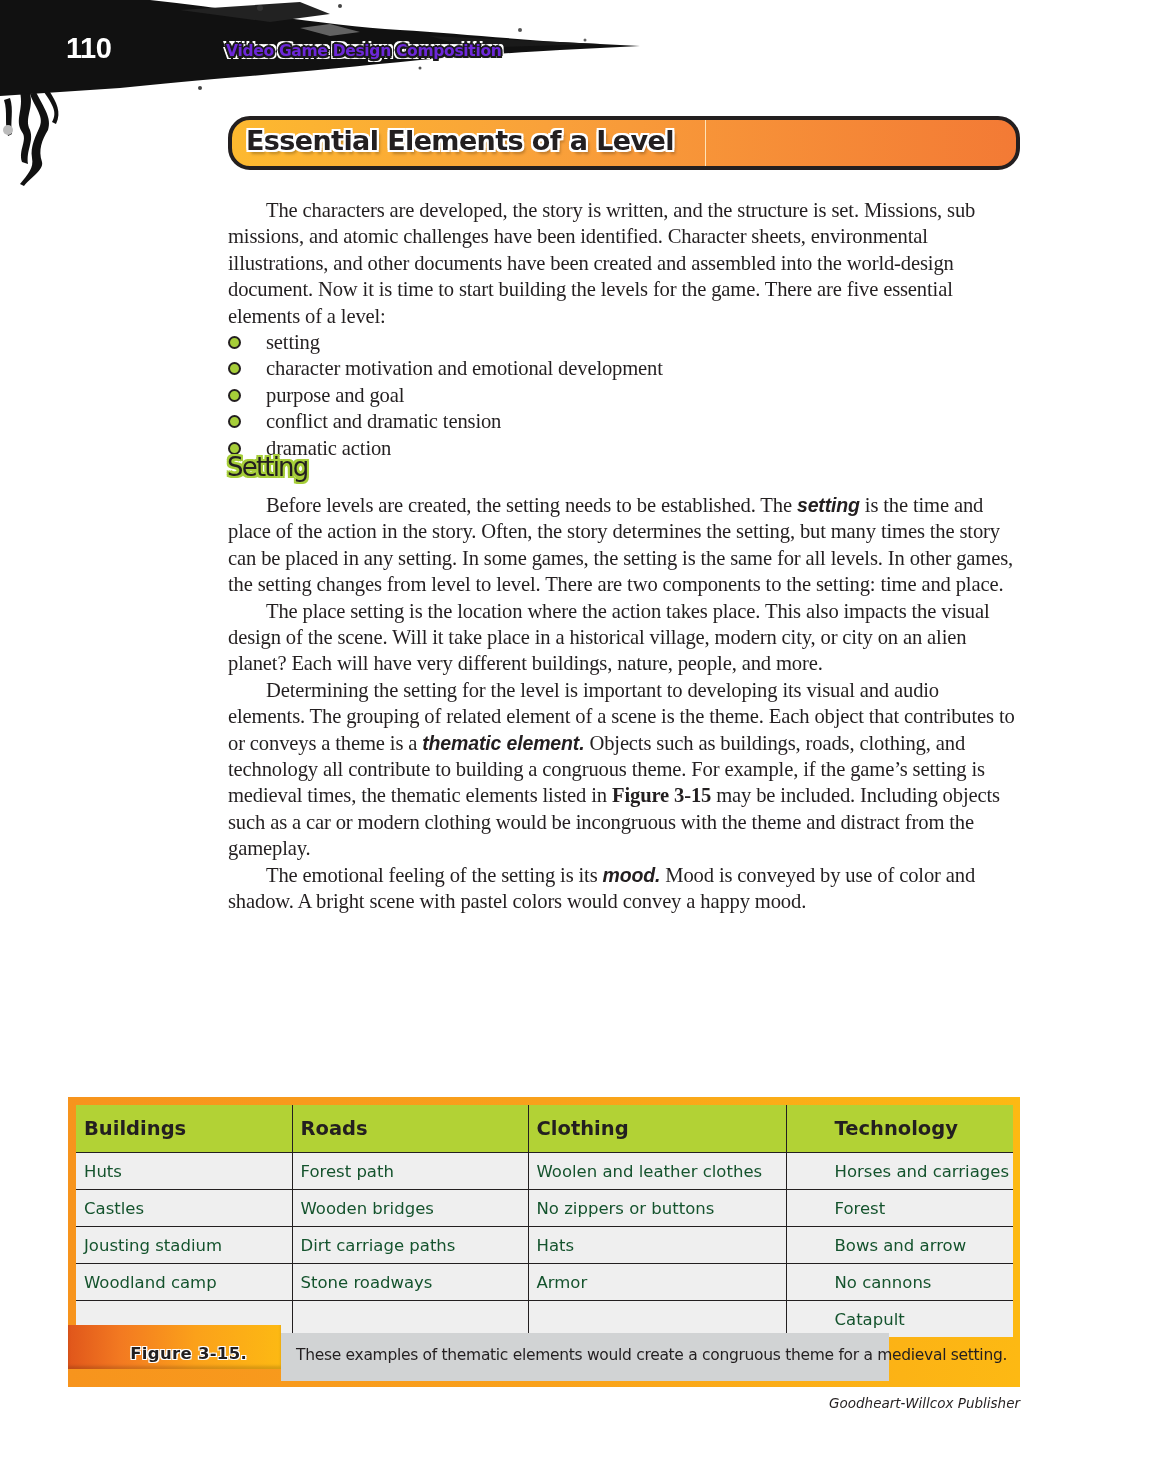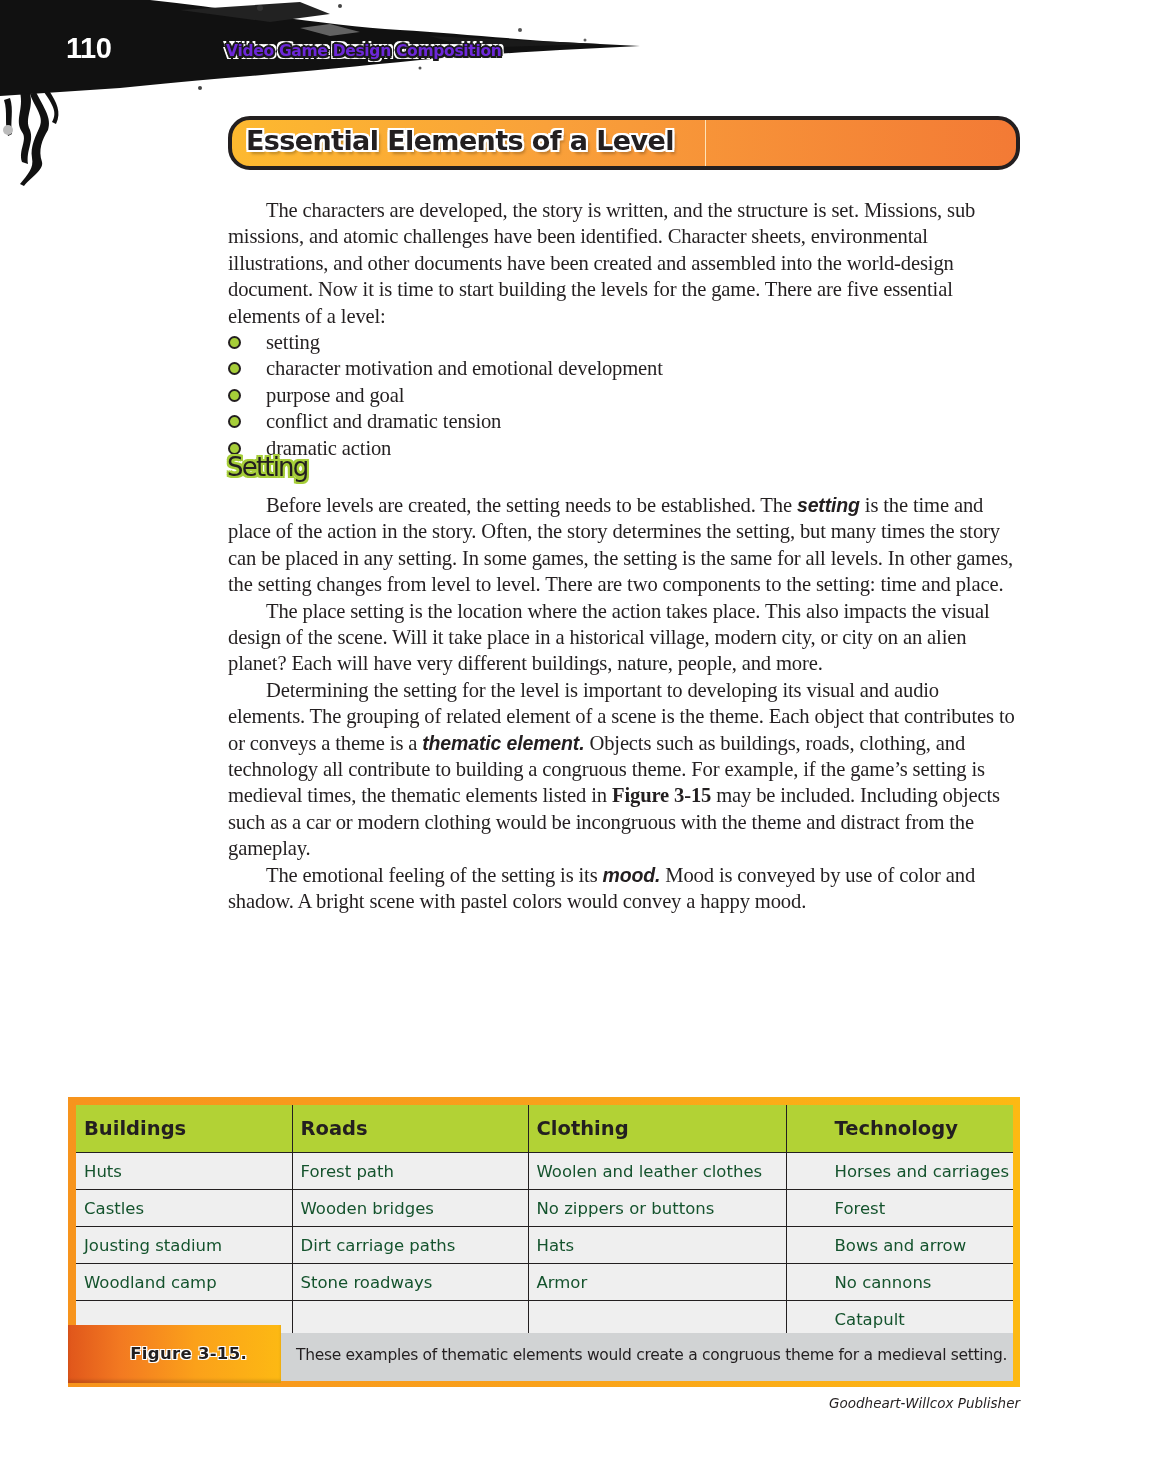--- a/index.html
+++ b/index.html
@@ -33,24 +33,24 @@
     text-shadow: -2px -2px 0 #a6ce39, 2px -2px 0 #a6ce39, -2px 2px 0 #a6ce39, 2px 2px 0 #a6ce39, 0 2px 0 #a6ce39, 2px 0 0 #a6ce39, 0 -2px 0 #a6ce39, -2px 0 0 #a6ce39; }
 
   
   .figure { position: absolute; left: 68px; top: 1097px; width: 952px; height: 290px; background: linear-gradient(90deg, #f7941d 0%, #f9a11b 50%, #fdb913 100%); }
   .fig-table { position: absolute; left: 8px; top: 8px; width: 937px; border-collapse: collapse; font-family: "DejaVu Sans", sans-serif; table-layout: fixed; }
   .fig-table th { background: #b2d235; text-align: left; font-weight: bold; font-size: 19.5px; color: #231f20; height: 47px; padding: 0 8px; border-right: 1.5px solid #231f20; border-bottom: 1.5px solid #231f20; }
   .fig-table td { background: #efefef; font-size: 16.5px; color: #14532d; height: 36px; padding: 0 8px; border-right: 1.5px solid #231f20; border-bottom: 1.5px solid #231f20; white-space: nowrap; }
   .fig-table th:last-child, .fig-table td:last-child { border-right: none; padding-left: 48px; }
   .fig-table tr:last-child td { border-bottom: none; }
 
-  .caption-label-box { position: absolute; left: 0; top: 228px; width: 213px; height: 58px; background: linear-gradient(90deg, #e0561b 0%, #f37a21 25%, #fba11a 60%, #fdb913 100%); box-shadow: inset 0 -3px 3px rgba(0,0,0,0.15); }
+  .caption-label-box { position: absolute; left: 0; top: 228px; width: 213px; height: 44px; background: linear-gradient(90deg, #e0561b 0%, #f37a21 25%, #fba11a 60%, #fdb913 100%); box-shadow: inset 0 -3px 3px rgba(0,0,0,0.15); }
   .caption-label { position: absolute; right: 34px; top: 19px; font-family: "DejaVu Sans", sans-serif; font-weight: bold; font-size: 16.5px; color: #231f20; letter-spacing: 0.3px;
     text-shadow: -1.2px -1.2px 0 #fff, 1.2px -1.2px 0 #fff, -1.2px 1.2px 0 #fff, 1.2px 1.2px 0 #fff; }
-  .caption-text-box { position: absolute; left: 213px; top: 236px; width: 732px; height: 48px; background: #d1d3d4; }
+  .caption-text-box { position: absolute; left: 213px; top: 236px; width: 584px; height: 48px; background: #d1d3d4; padding-left: 24px; }
   .caption-text { position: absolute; left: 15px; top: 13px; font-family: "DejaVu Sans", sans-serif; font-size: 15.5px; color: #231f20; letter-spacing: -0.3px; white-space: nowrap; }
 
   .credit { position: absolute; right: 136px; top: 1395px; font-family: "DejaVu Sans", sans-serif; font-style: italic; font-size: 13.5px; color: #231f20; }
 </style>
 </head>
 <body>
 
 <svg class="splatter" viewBox="0 0 660 200" xmlns="http://www.w3.org/2000/svg">
   <path d="M0 0 H150 C190 4 230 10 270 16 C320 22 360 28 400 30 C450 33 500 38 560 42 L640 46 L560 50 C520 52 470 56 420 60 C360 66 300 72 250 76 C200 80 160 84 120 88 L60 92 L0 96 Z" fill="#111"></path>
   <path d="M180 10 L300 2 L330 14 L270 22 Z" fill="#222"></path>

